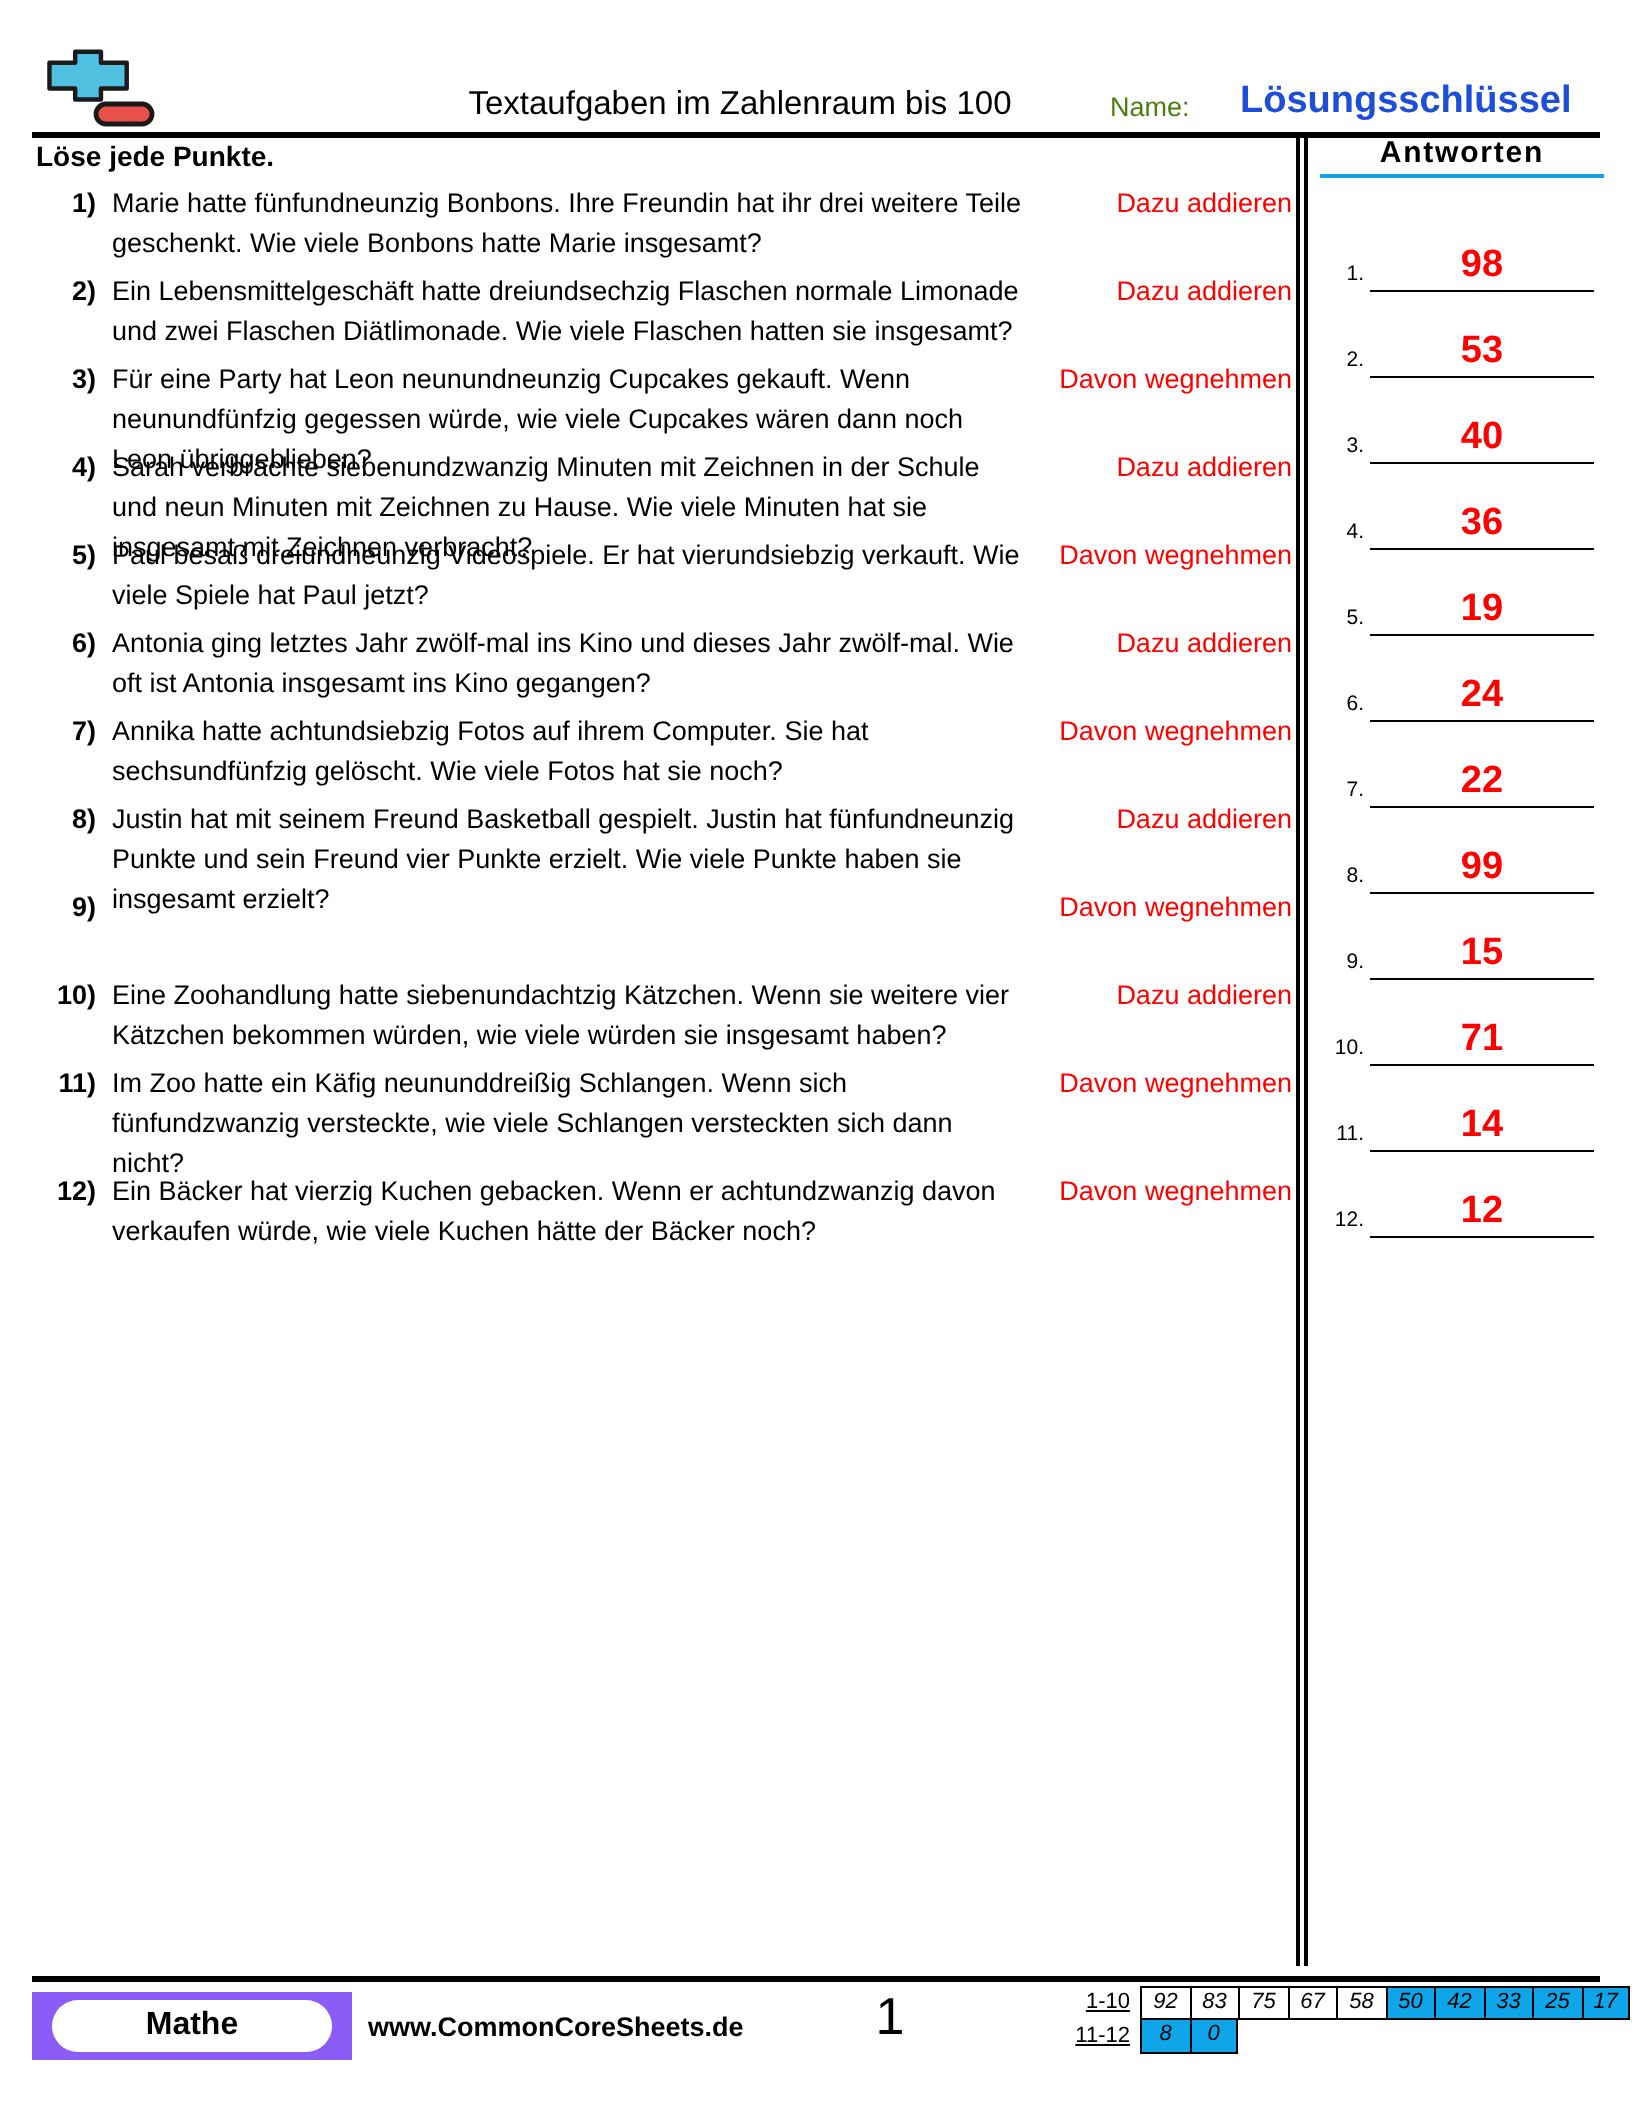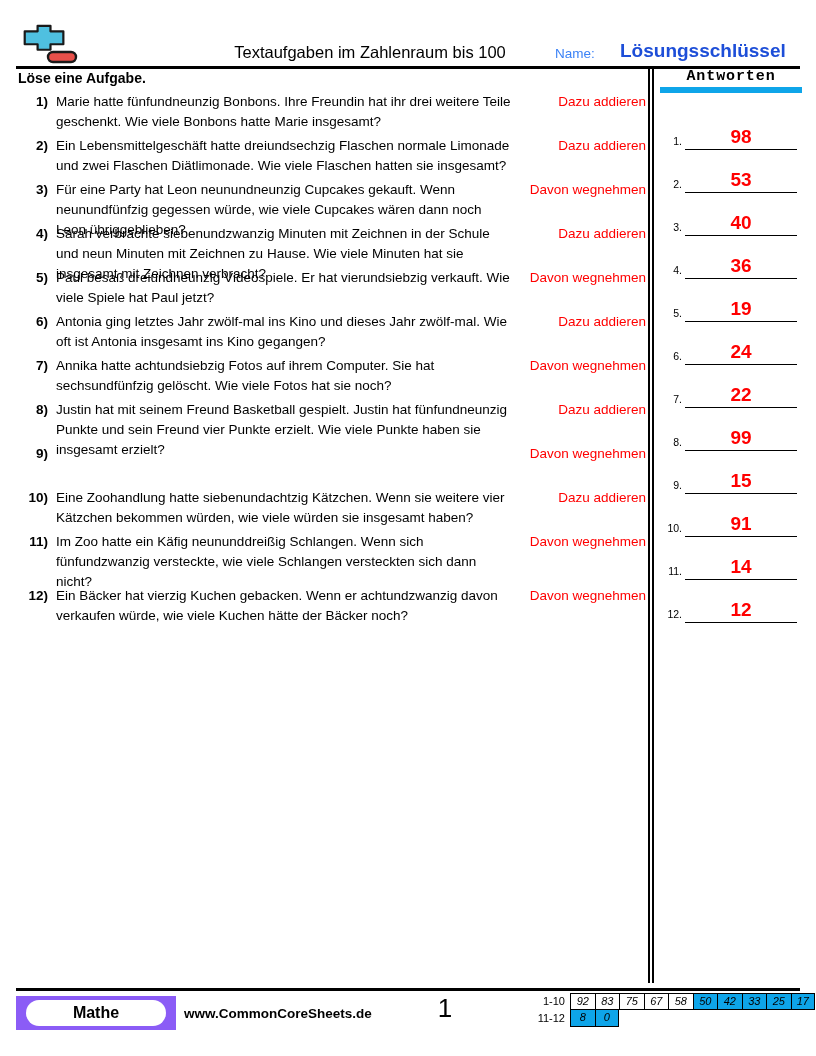--- a/index.html
+++ b/index.html
@@ -49,21 +49,21 @@
     font-size: 16.5px;
     line-height: 20px;
     color: #000;
     white-space: nowrap;
   }
   .name-label {
     position: absolute;
     left: 555px;
     top: 46px;
     font-size: 13.5px;
-    color: #3b82f6;
+    color: #4d7c0f;
   }
   .answer-key {
     position: absolute;
     left: 620px;
     top: 40px;
     font-size: 19px;
     font-weight: bold;
     color: #1d4ed8;
     white-space: nowrap;
   }
@@ -156,24 +156,23 @@
     width: 146px;
   }
   .answers-title {
     width: 142px;
     text-align: center;
     font-size: 15px;
     font-weight: bold;
     letter-spacing: 0.9px;
     color: #000;
     padding-bottom: 2px;
-    border-bottom: 6px solid #0ea5e9;
+    border-bottom: 2px solid #0ea5e9;
     margin-left: 2px;
     margin-bottom: 14px;
-    font-family: Liberation Mono, monospace;
   }
   .ans-row {
     position: relative;
     height: 43px;
   }
   .ans-num {
     position: absolute;
     left: 0;
     bottom: 3px;
     width: 24px;
@@ -264,20 +263,21 @@
     height: 17px;
   }
   .score-label {
     width: 42px;
     text-align: right;
     padding-right: 5px;
     font-size: 11px;
     line-height: 17px;
     color: #000;
     box-sizing: border-box;
+    text-decoration: underline;
   }
   .score-cell {
     width: 24.5px;
     line-height: 15px;
     text-align: center;
     font-size: 11px;
     color: #000;
     border: 1px solid #000;
     border-right: none;
     box-sizing: border-box;
@@ -304,21 +304,21 @@
       <svg width="64" height="44" viewBox="0 0 64 44">
         <path d="M16 8 h14 v-6 h14 v6 h14 v14 h-14 v6 h-14 v-6 h-14 z" transform="translate(-8,0) scale(0.92)" fill="#4FC0E0" stroke="#1a1a1a" stroke-width="2.4" stroke-linejoin="round"></path>
         <rect x="30" y="28" width="28" height="10" rx="5" fill="#E8504A" stroke="#1a1a1a" stroke-width="2.4"></rect>
       </svg>
     </div>
     <div class="header-title">Textaufgaben im Zahlenraum bis 100</div>
     <div class="name-label">Name:</div>
     <div class="answer-key">Lösungsschlüssel</div>
   </div>
   <div class="header-rule"></div>
-  <div class="instructions">Löse eine Aufgabe.</div>
+  <div class="instructions">Löse jede Punkte.</div>
 
   <div class="divider">
     <div class="l1"></div>
     <div class="l2"></div>
   </div>
 
   <div class="questions" id="questions-list">
       <div class="q-row" style="height: 34px;">
         <div class="q-num">1)</div>
         <div class="q-text">Marie hatte fünfundneunzig Bonbons. Ihre Freundin hat ihr drei weitere Teile geschenkt. Wie viele Bonbons hatte Marie insgesamt?</div>
@@ -424,21 +424,21 @@
           <div class="ans-val">99</div>
         </div>
         <div class="ans-row">
           <div class="ans-num">9.</div>
           <div class="ans-line"></div>
           <div class="ans-val">15</div>
         </div>
         <div class="ans-row">
           <div class="ans-num">10.</div>
           <div class="ans-line"></div>
-          <div class="ans-val">91</div>
+          <div class="ans-val">71</div>
         </div>
         <div class="ans-row">
           <div class="ans-num">11.</div>
           <div class="ans-line"></div>
           <div class="ans-val">14</div>
         </div>
         <div class="ans-row">
           <div class="ans-num">12.</div>
           <div class="ans-line"></div>
           <div class="ans-val">12</div>

